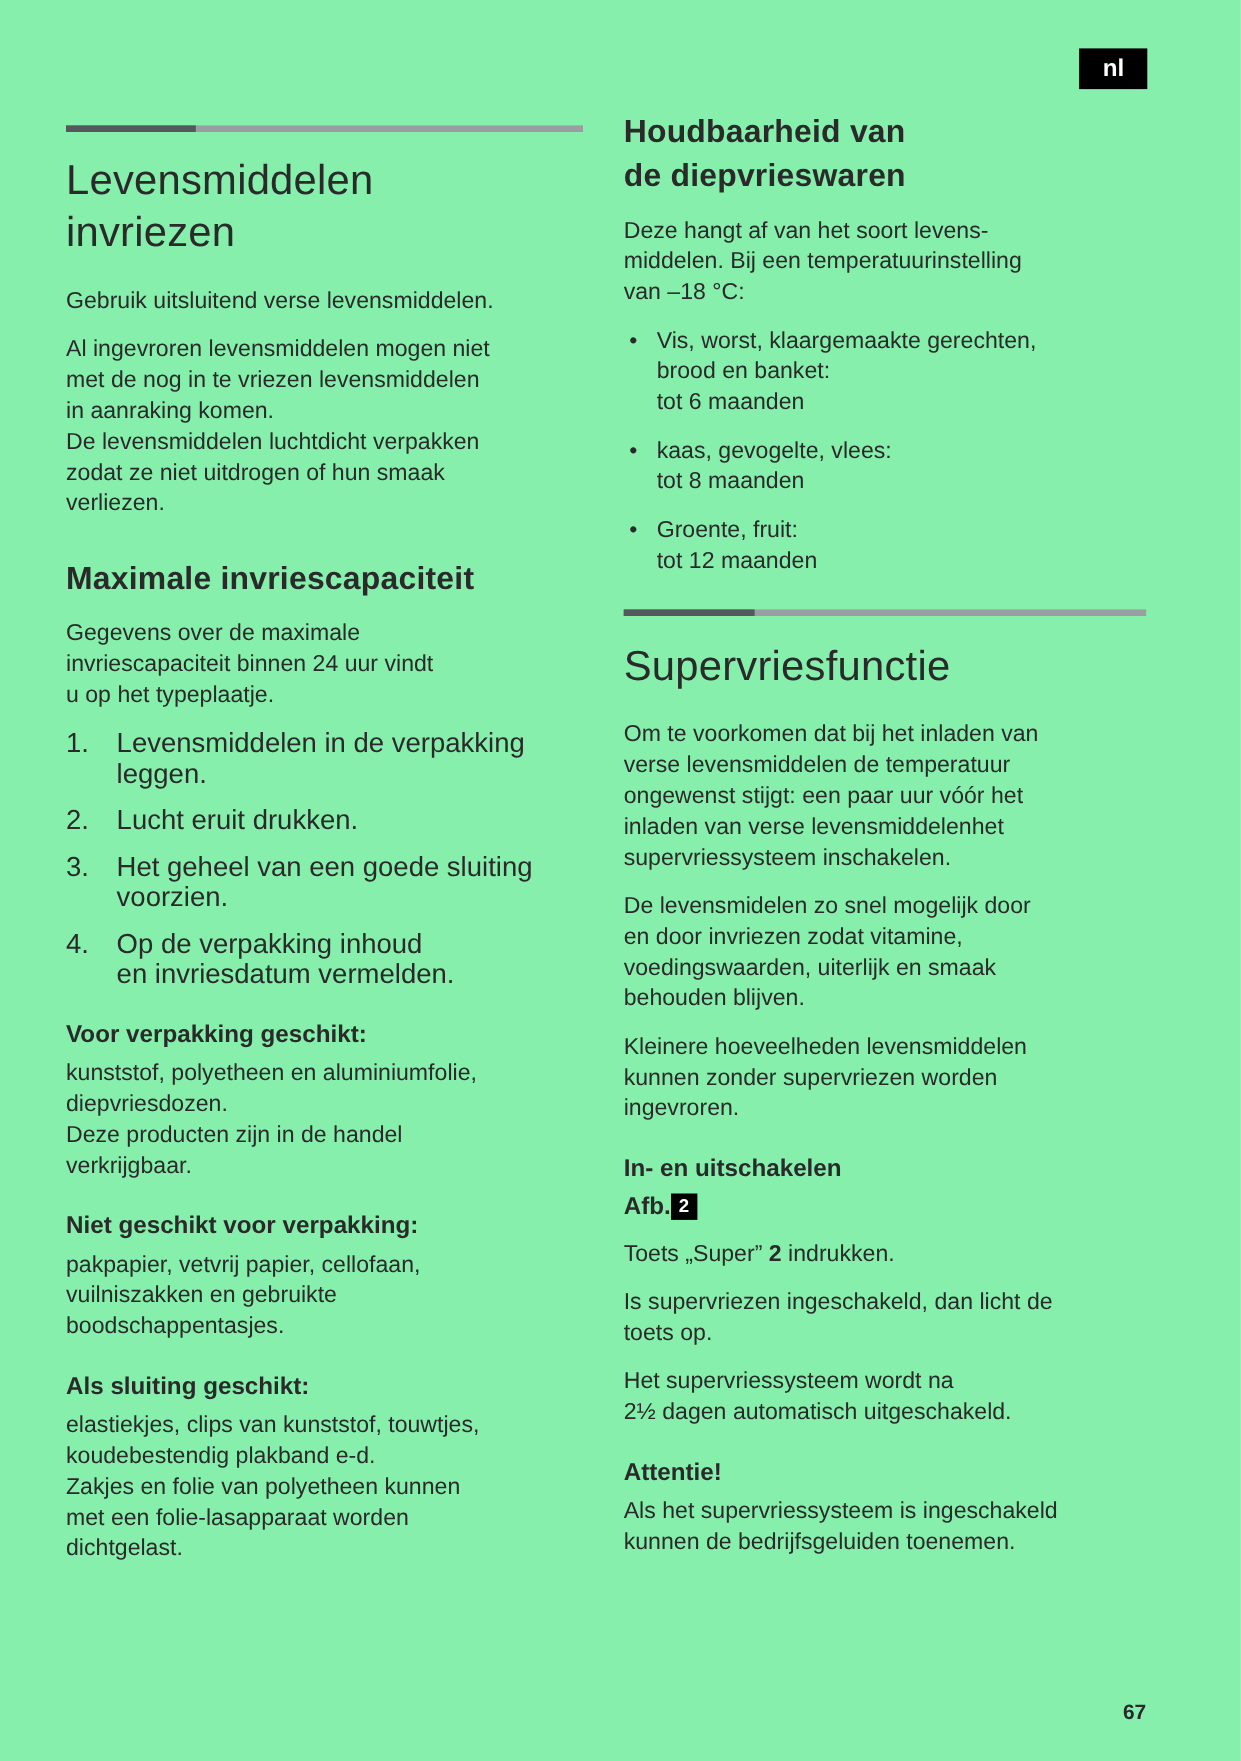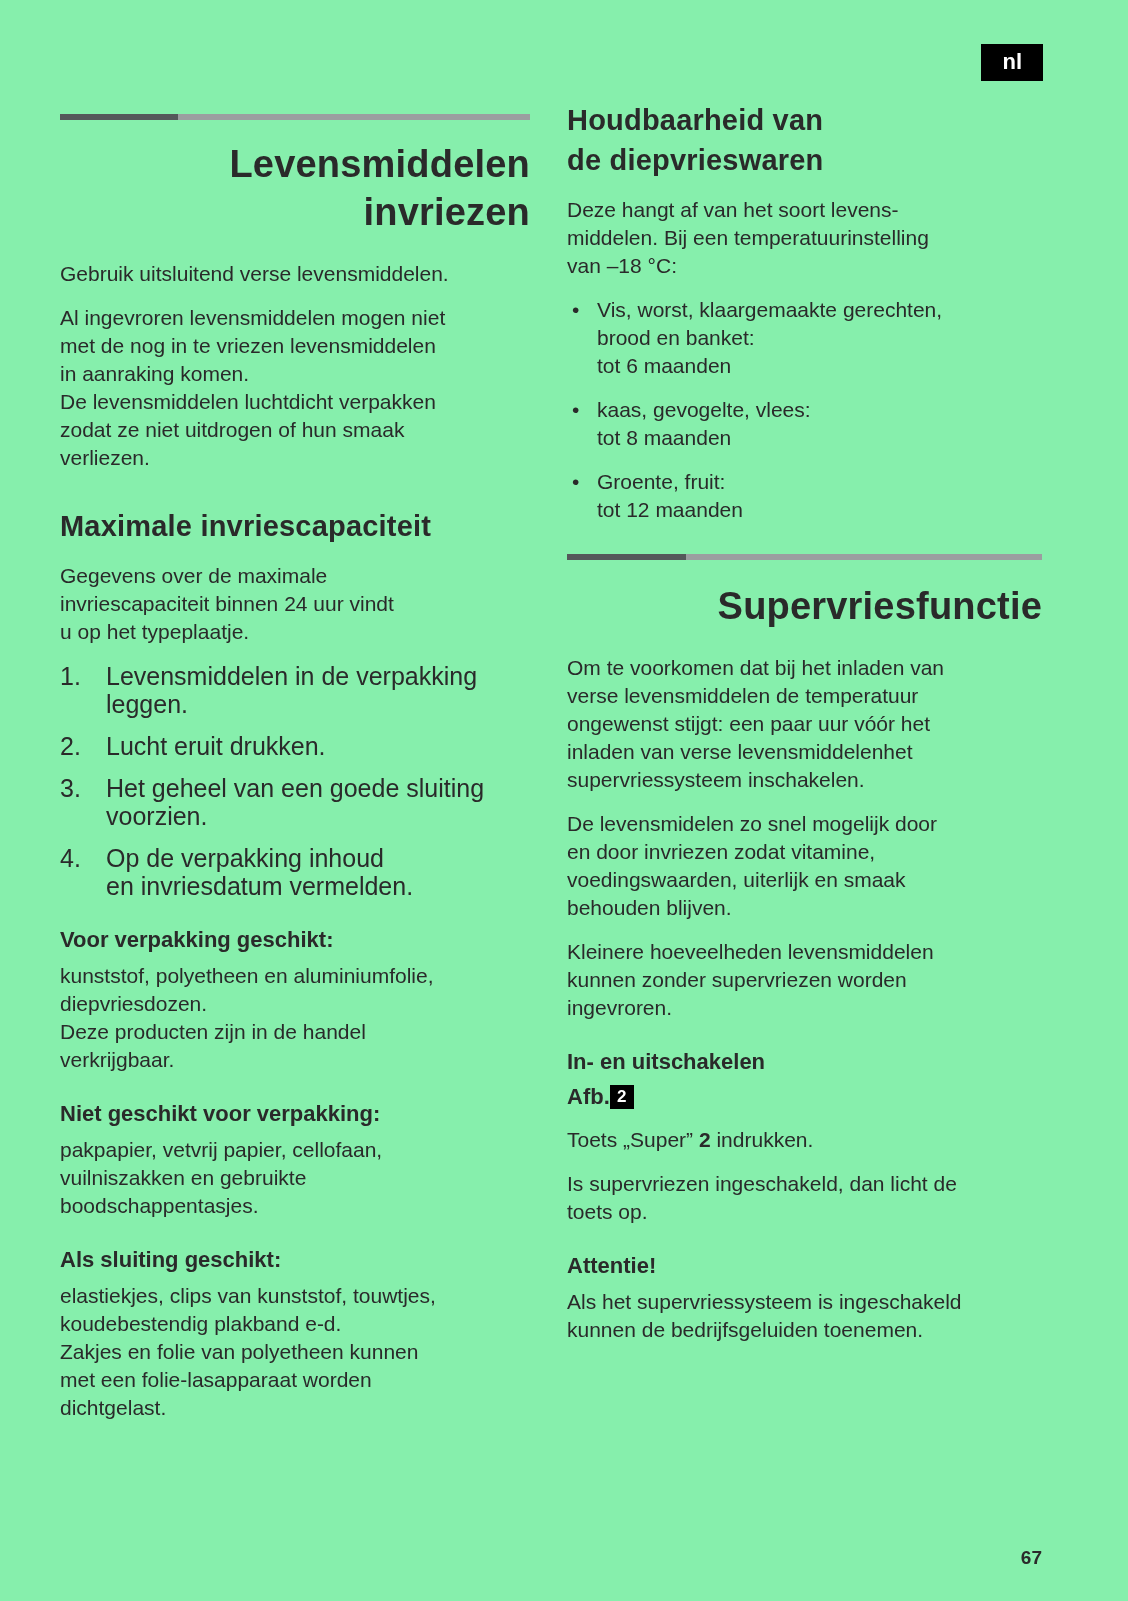--- a/index.html
+++ b/index.html
@@ -51,25 +51,24 @@
   .rule .rule-dark{
     height:100%;
     width:25%;
     background:var(--rule-dark);
   }
   .rule-2{margin-top:30px;margin-bottom:22px;}
 
   h1{
     font-size:38px;
     line-height:48px;
-    font-weight:bold;
+    font-weight:normal;
     margin:0 0 24px 0;
     white-space:pre-line;
     letter-spacing:0.2px;
-    text-align:right;
   }
   h2{
     font-size:29px;
     line-height:40px;
     font-weight:bold;
     margin:34px 0 16px 0;
     white-space:pre-line;
     letter-spacing:0.2px;
   }
   h2.first{margin-top:0;}
@@ -252,20 +251,22 @@
 
       <div class="fig-line">
         <span class="fig-label">Afb.</span>
         <span class="fig-box">2</span>
       </div>
 
       <p><span>Toets „Super”</span> <span class="inline-bold">2</span> <span>indrukken.</span></p>
 
       <p>Is supervriezen ingeschakeld, dan licht de
 toets op.</p>
+      <p>Het supervriessysteem wordt na
+2½ dagen automatisch uitgeschakeld.</p>
 
       <h3>Attentie!</h3>
       <p>Als het supervriessysteem is ingeschakeld
 kunnen de bedrijfsgeluiden toenemen.</p>
 
     </div>
   </div>
 
   <div class="page-number">67</div>
 

